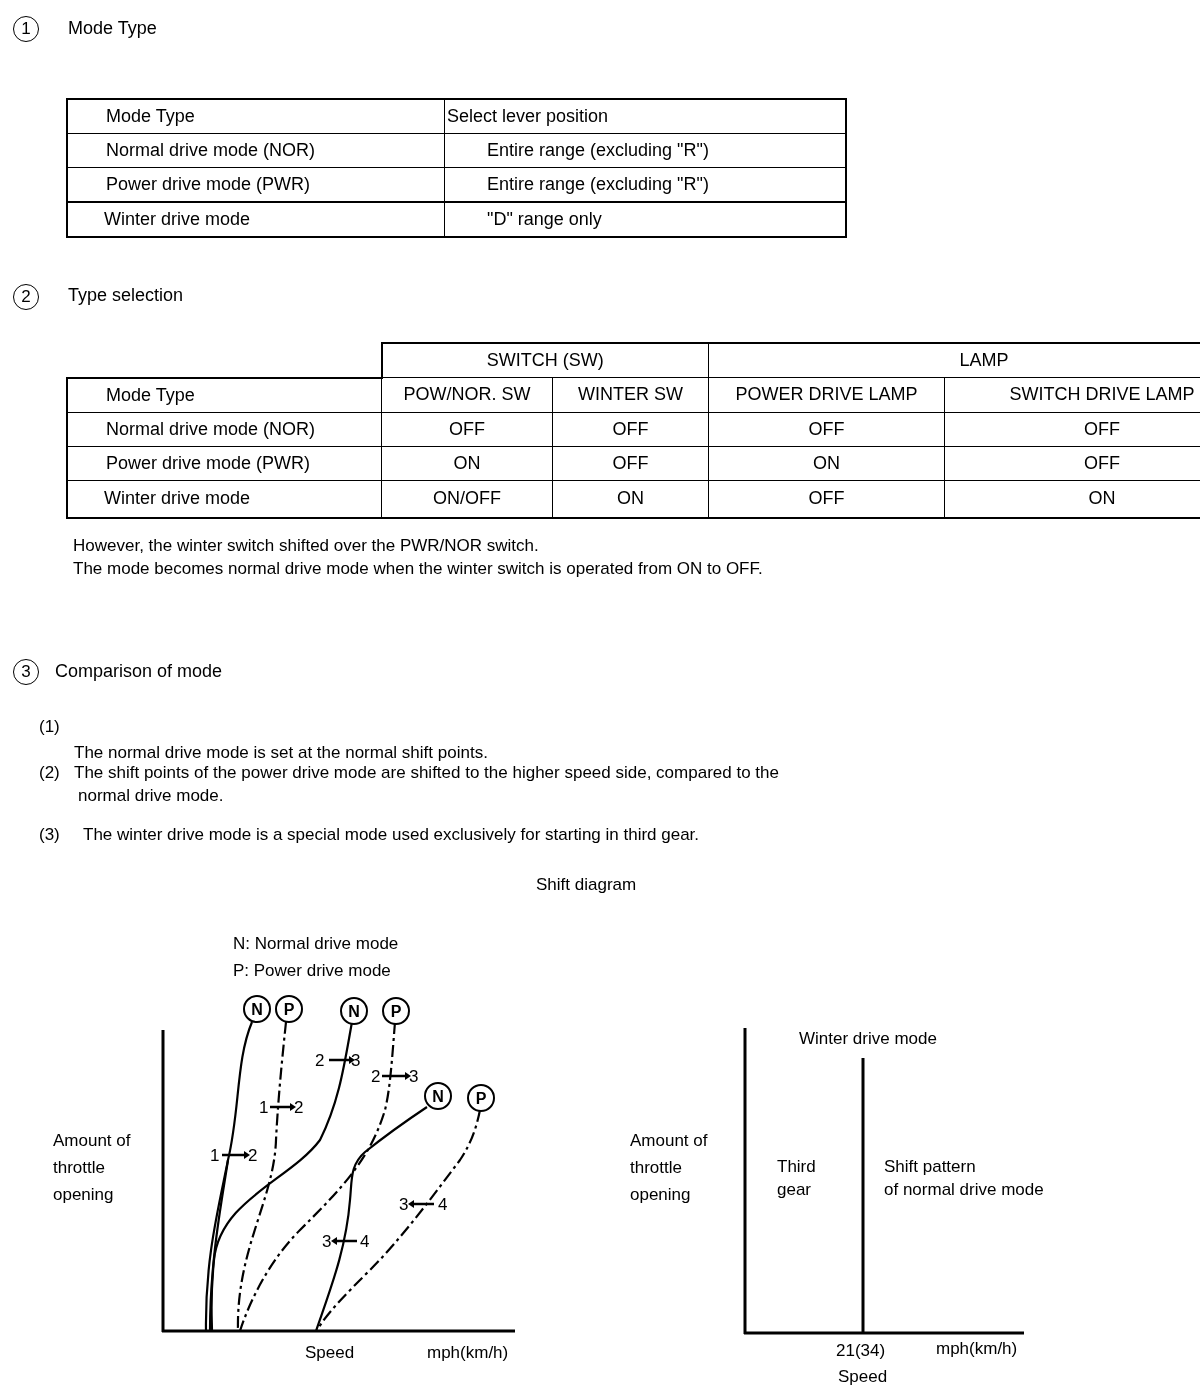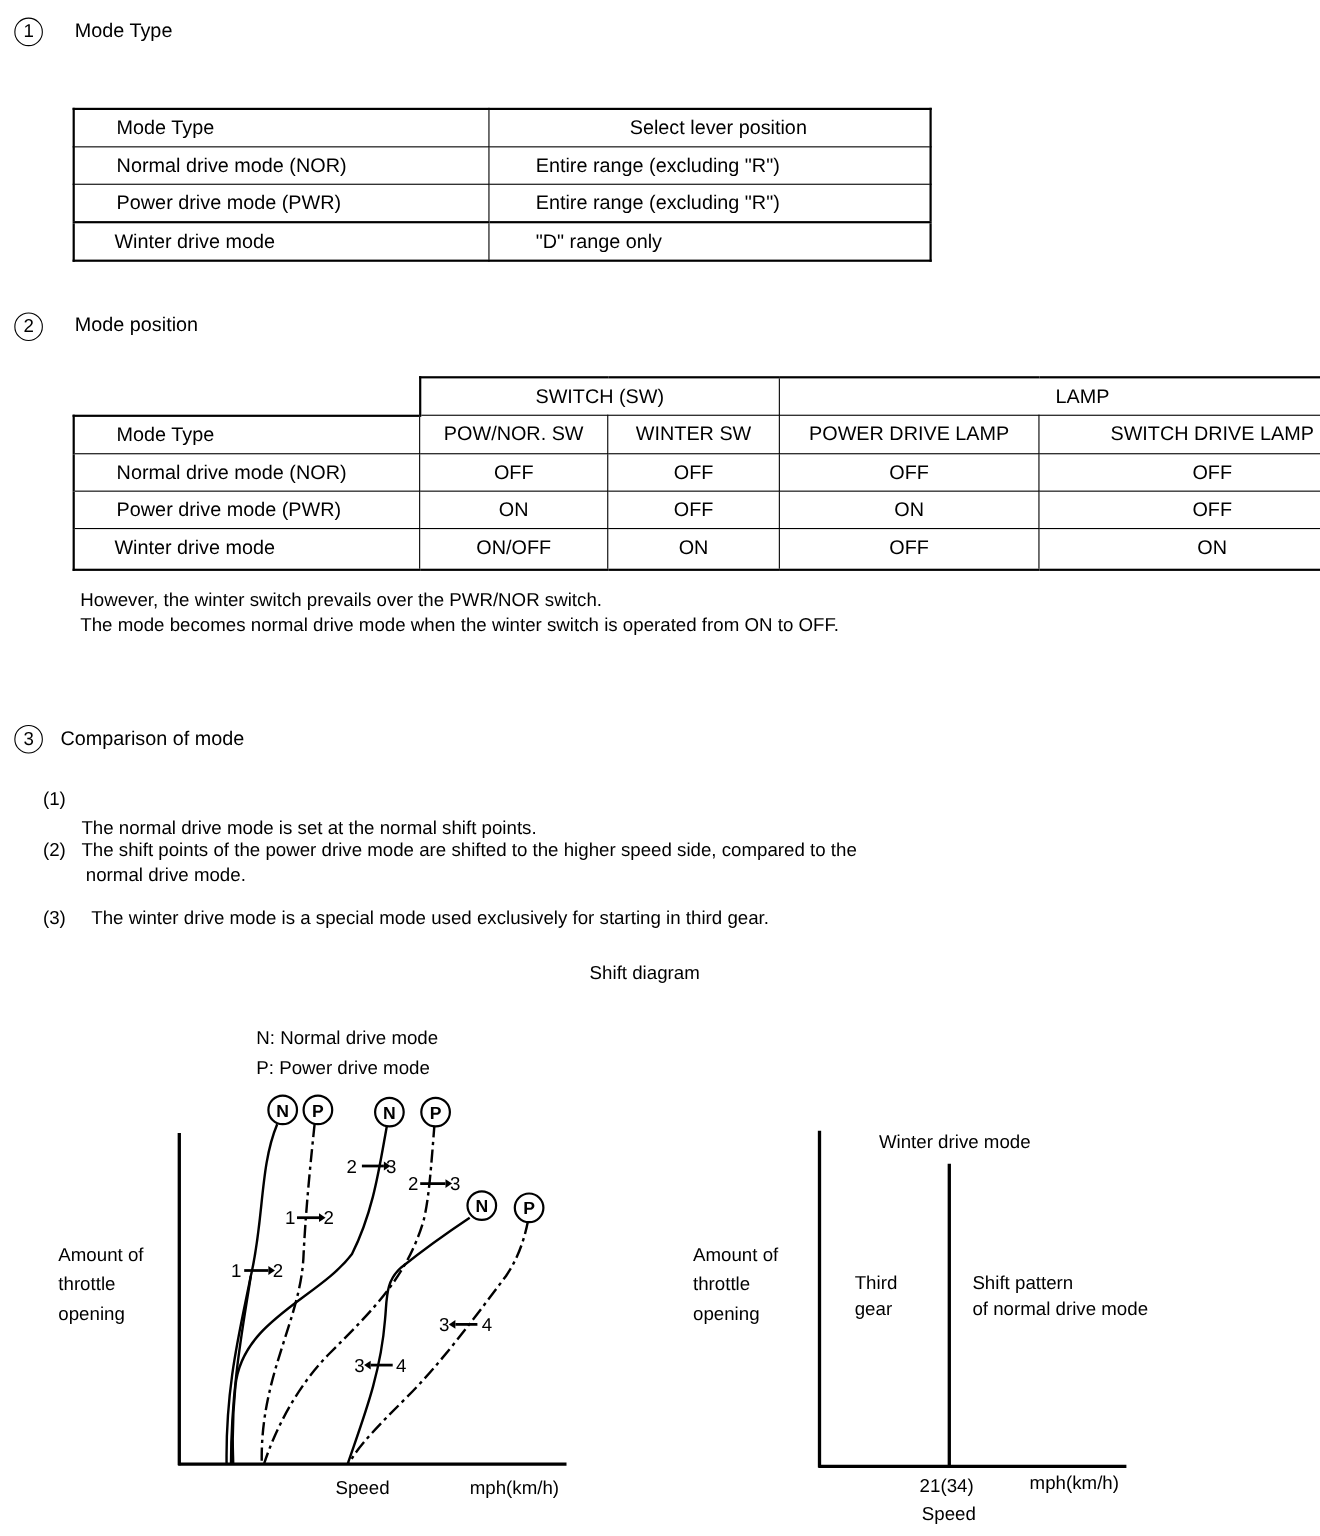--- a/index.html
+++ b/index.html
@@ -13,21 +13,21 @@
     border-radius: 50%; font-size: 17px; line-height: 24px; text-align: center;
     box-sizing: content-box;
   }
   .sec-title { position: absolute; font-size: 18px; }
   table.doc { position: absolute; border-collapse: collapse; font-size: 18px; }
   table.doc td { border: 1px solid #000; height: 33px; padding: 0; }
   .t1 { left: 66px; top: 98px; width: 781px; border: 2.5px solid #000; }
   .t1 td { height: 34px; }
   .t1 .c1 { width: 338px; padding-left: 38px; }
   .t1 .c2 { padding-left: 42px; }
-  .t1 .hdr2 { text-align: center; padding-left: 16px; }
+  .t1 .hdr2 { padding-left: 2px; }
   .t1 tr.thick td { border-top: 2.5px solid #000; }
   .t2 { left: 66px; top: 342px; width: 1195px; }
   .t2 td { text-align: center; }
   .t2 .mode { text-align: left; padding-left: 38px; width: 275px; }
   .t2 .blank { border: none; }
   .t2 .grp { border-top: 2.5px solid #000; }
   .t2 tr.body-first td.mode { border-top: 2.5px solid #000; }
   .t2 .lft { border-left: 2.5px solid #000; }
   .t2 .rgt { border-right: 2.5px solid #000; }
   .t2 tr.last td { border-bottom: 2.5px solid #000; }
@@ -56,21 +56,21 @@
     <td class="c2">Entire range (excluding "R")</td>
   </tr>
   <tr class="thick">
     <td class="c1" style="padding-left:36px">Winter drive mode</td>
     <td class="c2">"D" range only</td>
   </tr>
 </tbody>
   </table>
 
 <div class="circ-num" style="left:13px; top:284px;">2</div>
-<div class="sec-title" style="left:68px; top:285px;">Mode position</div>
+<div class="sec-title" style="left:68px; top:285px;">Type selection</div>
 
 <table class="doc t2">
   <tbody>
       <tr>
     <td class="blank" style="width:313px"></td>
     <td class="grp lft" colspan="2">SWITCH (SW)</td>
     <td class="grp rgt" colspan="2">LAMP</td>
   </tr>
   <tr class="body-first">
     <td class="mode lft" style="border-top:2.5px solid #000">Mode Type</td>
@@ -96,21 +96,21 @@
   <tr class="last">
     <td class="mode lft" style="padding-left:36px; height:36px">Winter drive mode</td>
     <td>ON/OFF</td>
     <td>ON</td>
     <td>OFF</td>
     <td class="rgt">ON</td>
   </tr>
 </tbody>
   </table>
 
-<div class="note" style="top:536px;">However, the winter switch prevails over the PWR/NOR switch.</div>
+<div class="note" style="top:536px;">However, the winter switch shifted over the PWR/NOR switch.</div>
 <div class="note" style="top:559px;">The mode becomes normal drive mode when the winter switch is operated from ON to OFF.</div>
 
 <div class="circ-num" style="left:13px; top:659px;">3</div>
 <div class="sec-title" style="left:55px; top:661px;">Comparison of mode</div>
 
 <div class="item" style="left:39px; top:717px;">(1)</div>
 <div class="item" style="left:74px; top:743px;text-align:center;">The normal drive mode is set at the normal shift points.</div>
 <div class="item" style="left:39px; top:763px;">(2)</div>
 <div class="item" style="left:74px; top:763px;">The shift points of the power drive mode are shifted to the higher speed side, compared to the</div>
 <div class="item" style="left:78px; top:786px;">normal drive mode.</div>

